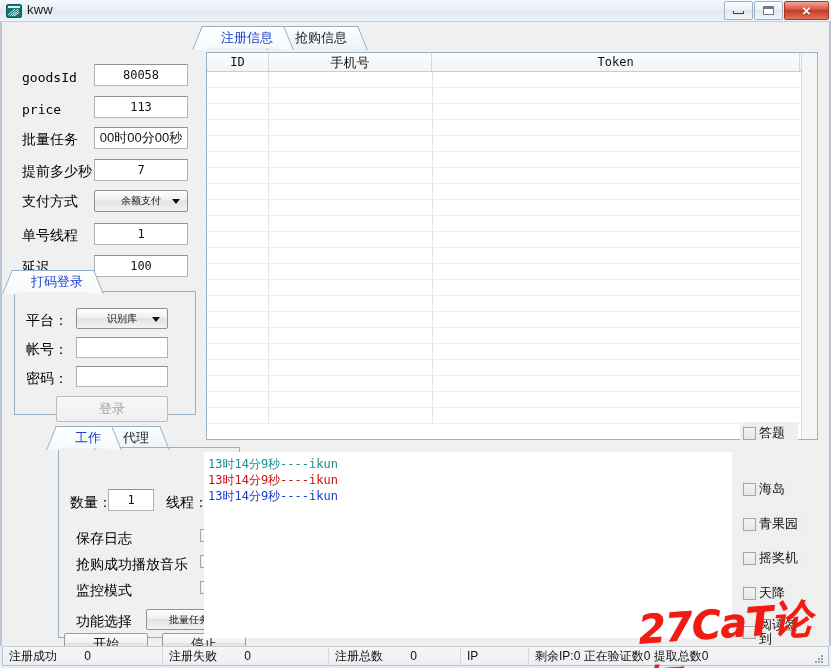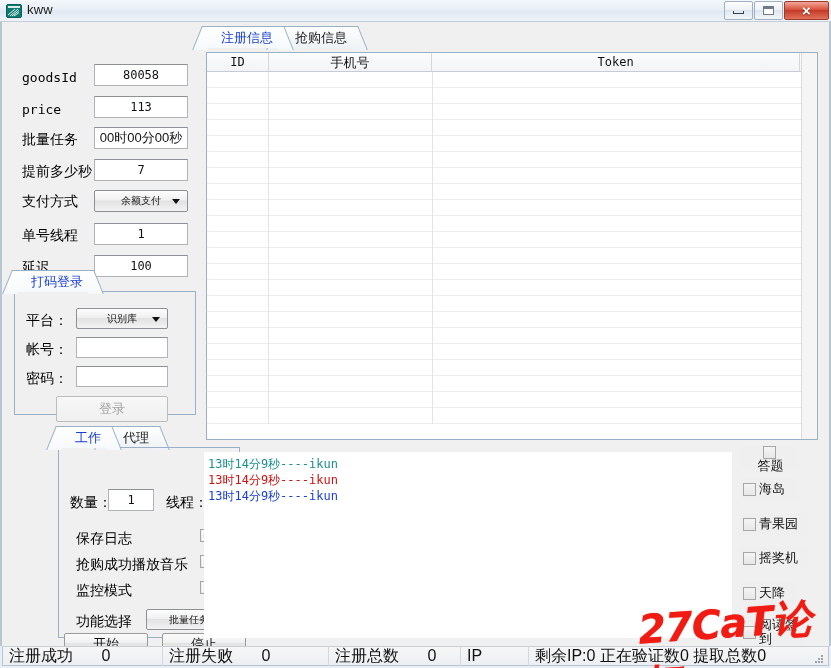--- a/index.html
+++ b/index.html
@@ -189,21 +189,21 @@
   
   .statusbar {
     position: absolute; left: 2px; top: 646px; width: 827px; height: 20px;
     background: linear-gradient(180deg,#f6f6f6 0%, #eceff2 100%);
     border-top: 1px solid #c8ced5;
     border-left: 1px solid #b8c6d4; border-right: 1px solid #b8c6d4;
     border-bottom: 1px solid #b8c6d4;
     display: flex; align-items: center;
   }
   .sb-cell {
-    height: 20px; line-height: 20px; font-size: 16px; color: #111;
+    height: 20px; line-height: 20px; font-size: 12px; color: #111;
     padding-left: 6px; border-right: 1px solid #d4d8dd; white-space: nowrap;
   }
   .sb-grip {
     position: absolute; right: 3px; bottom: 2px; width: 12px; height: 12px;
   }
 
   
   .watermark {
     position: absolute; left: 640px; top: 596px;
     font-family: "DejaVu Sans", sans-serif;
@@ -474,21 +474,21 @@
 
     <div class="logbox" style="left:202px; top:430px; width:528px; height:186px;">
       <div id="log-lines" style="padding-top:4px;">
           <div class="logline" style="color: rgb(26, 143, 143);">13时14分9秒----ikun</div>
           <div class="logline" style="color: rgb(204, 17, 17);">13时14分9秒----ikun</div>
           <div class="logline" style="color: rgb(26, 62, 207);">13时14分9秒----ikun</div>
         </div>
     </div>
 
     <div id="right-checks">
-        <div class="rchk" style="left: 738px; top: 424px; width: 58px; height: 22px; flex-direction: column;">
+        <div class="rchk" style="left: 738px; top: 400px; width: 58px; height: 22px;">
           <span class="box"></span>
           <span class="lbl">答题</span>
         </div>
         <div class="rchk" style="left: 738px; top: 456px; width: 58px; height: 22px;">
           <span class="box"></span>
           <span class="lbl">海岛</span>
         </div>
         <div class="rchk" style="left: 738px; top: 491px; width: 68px; height: 22px;">
           <span class="box"></span>
           <span class="lbl">青果园</span>

